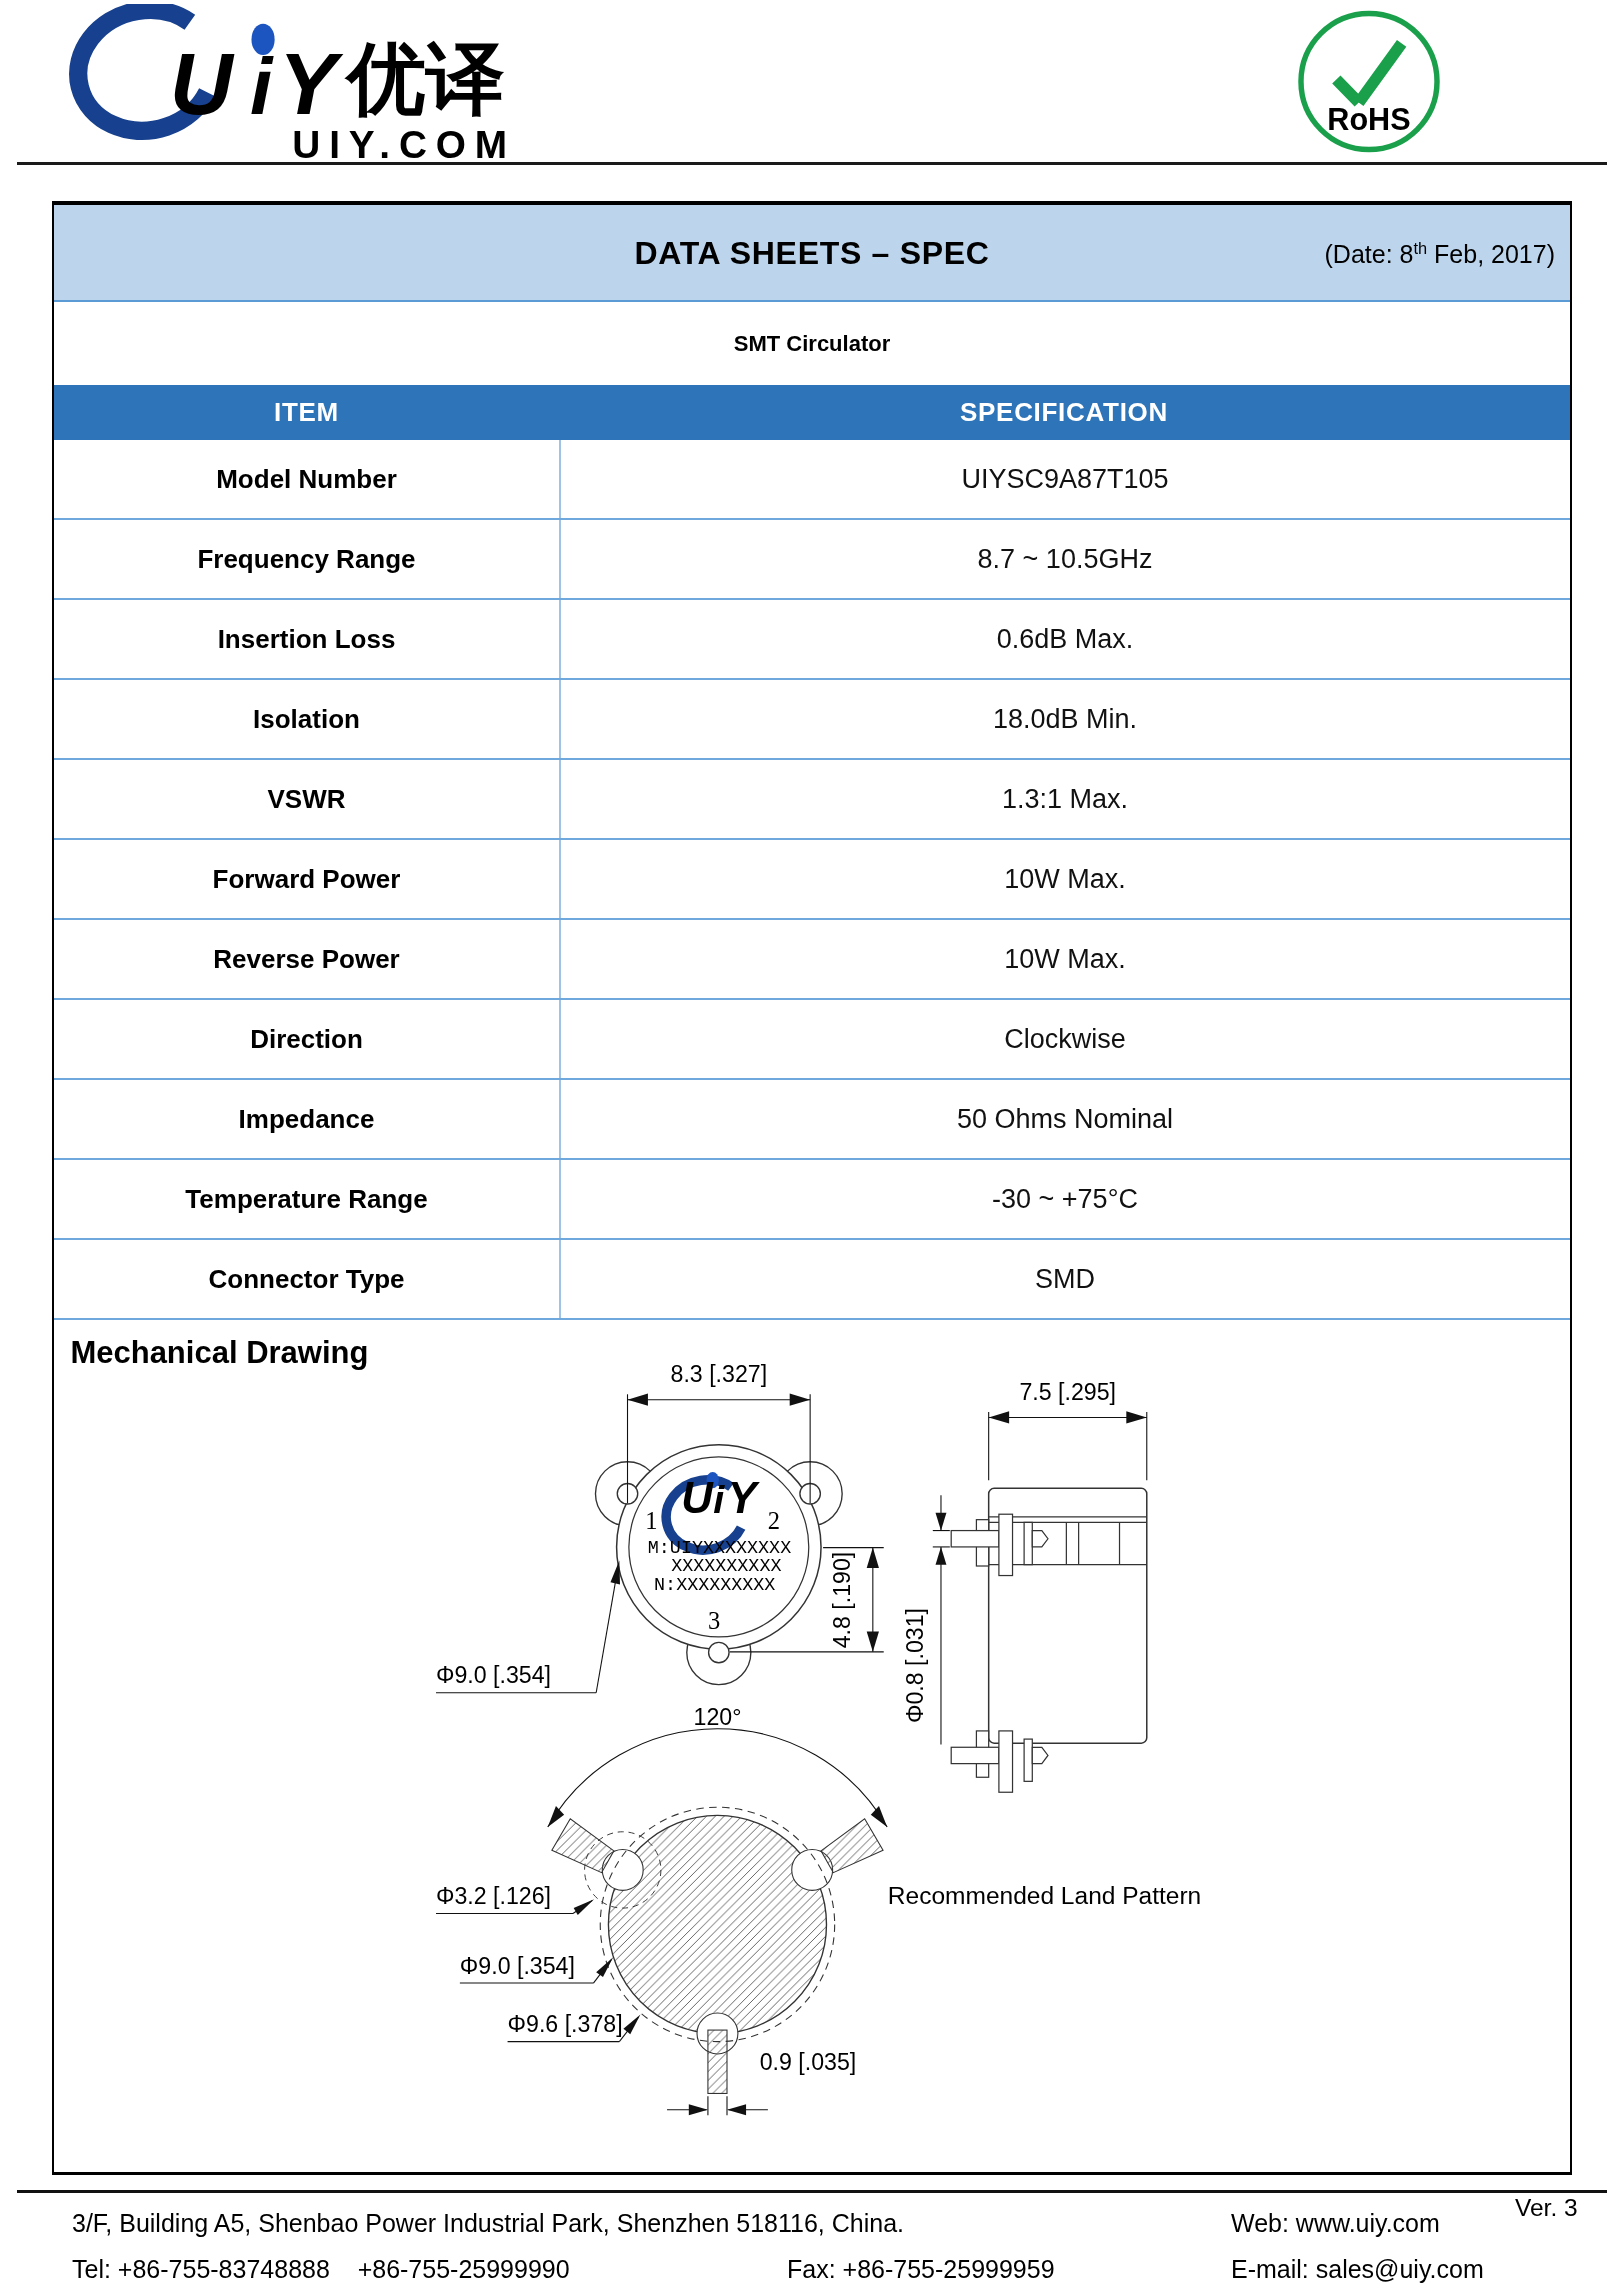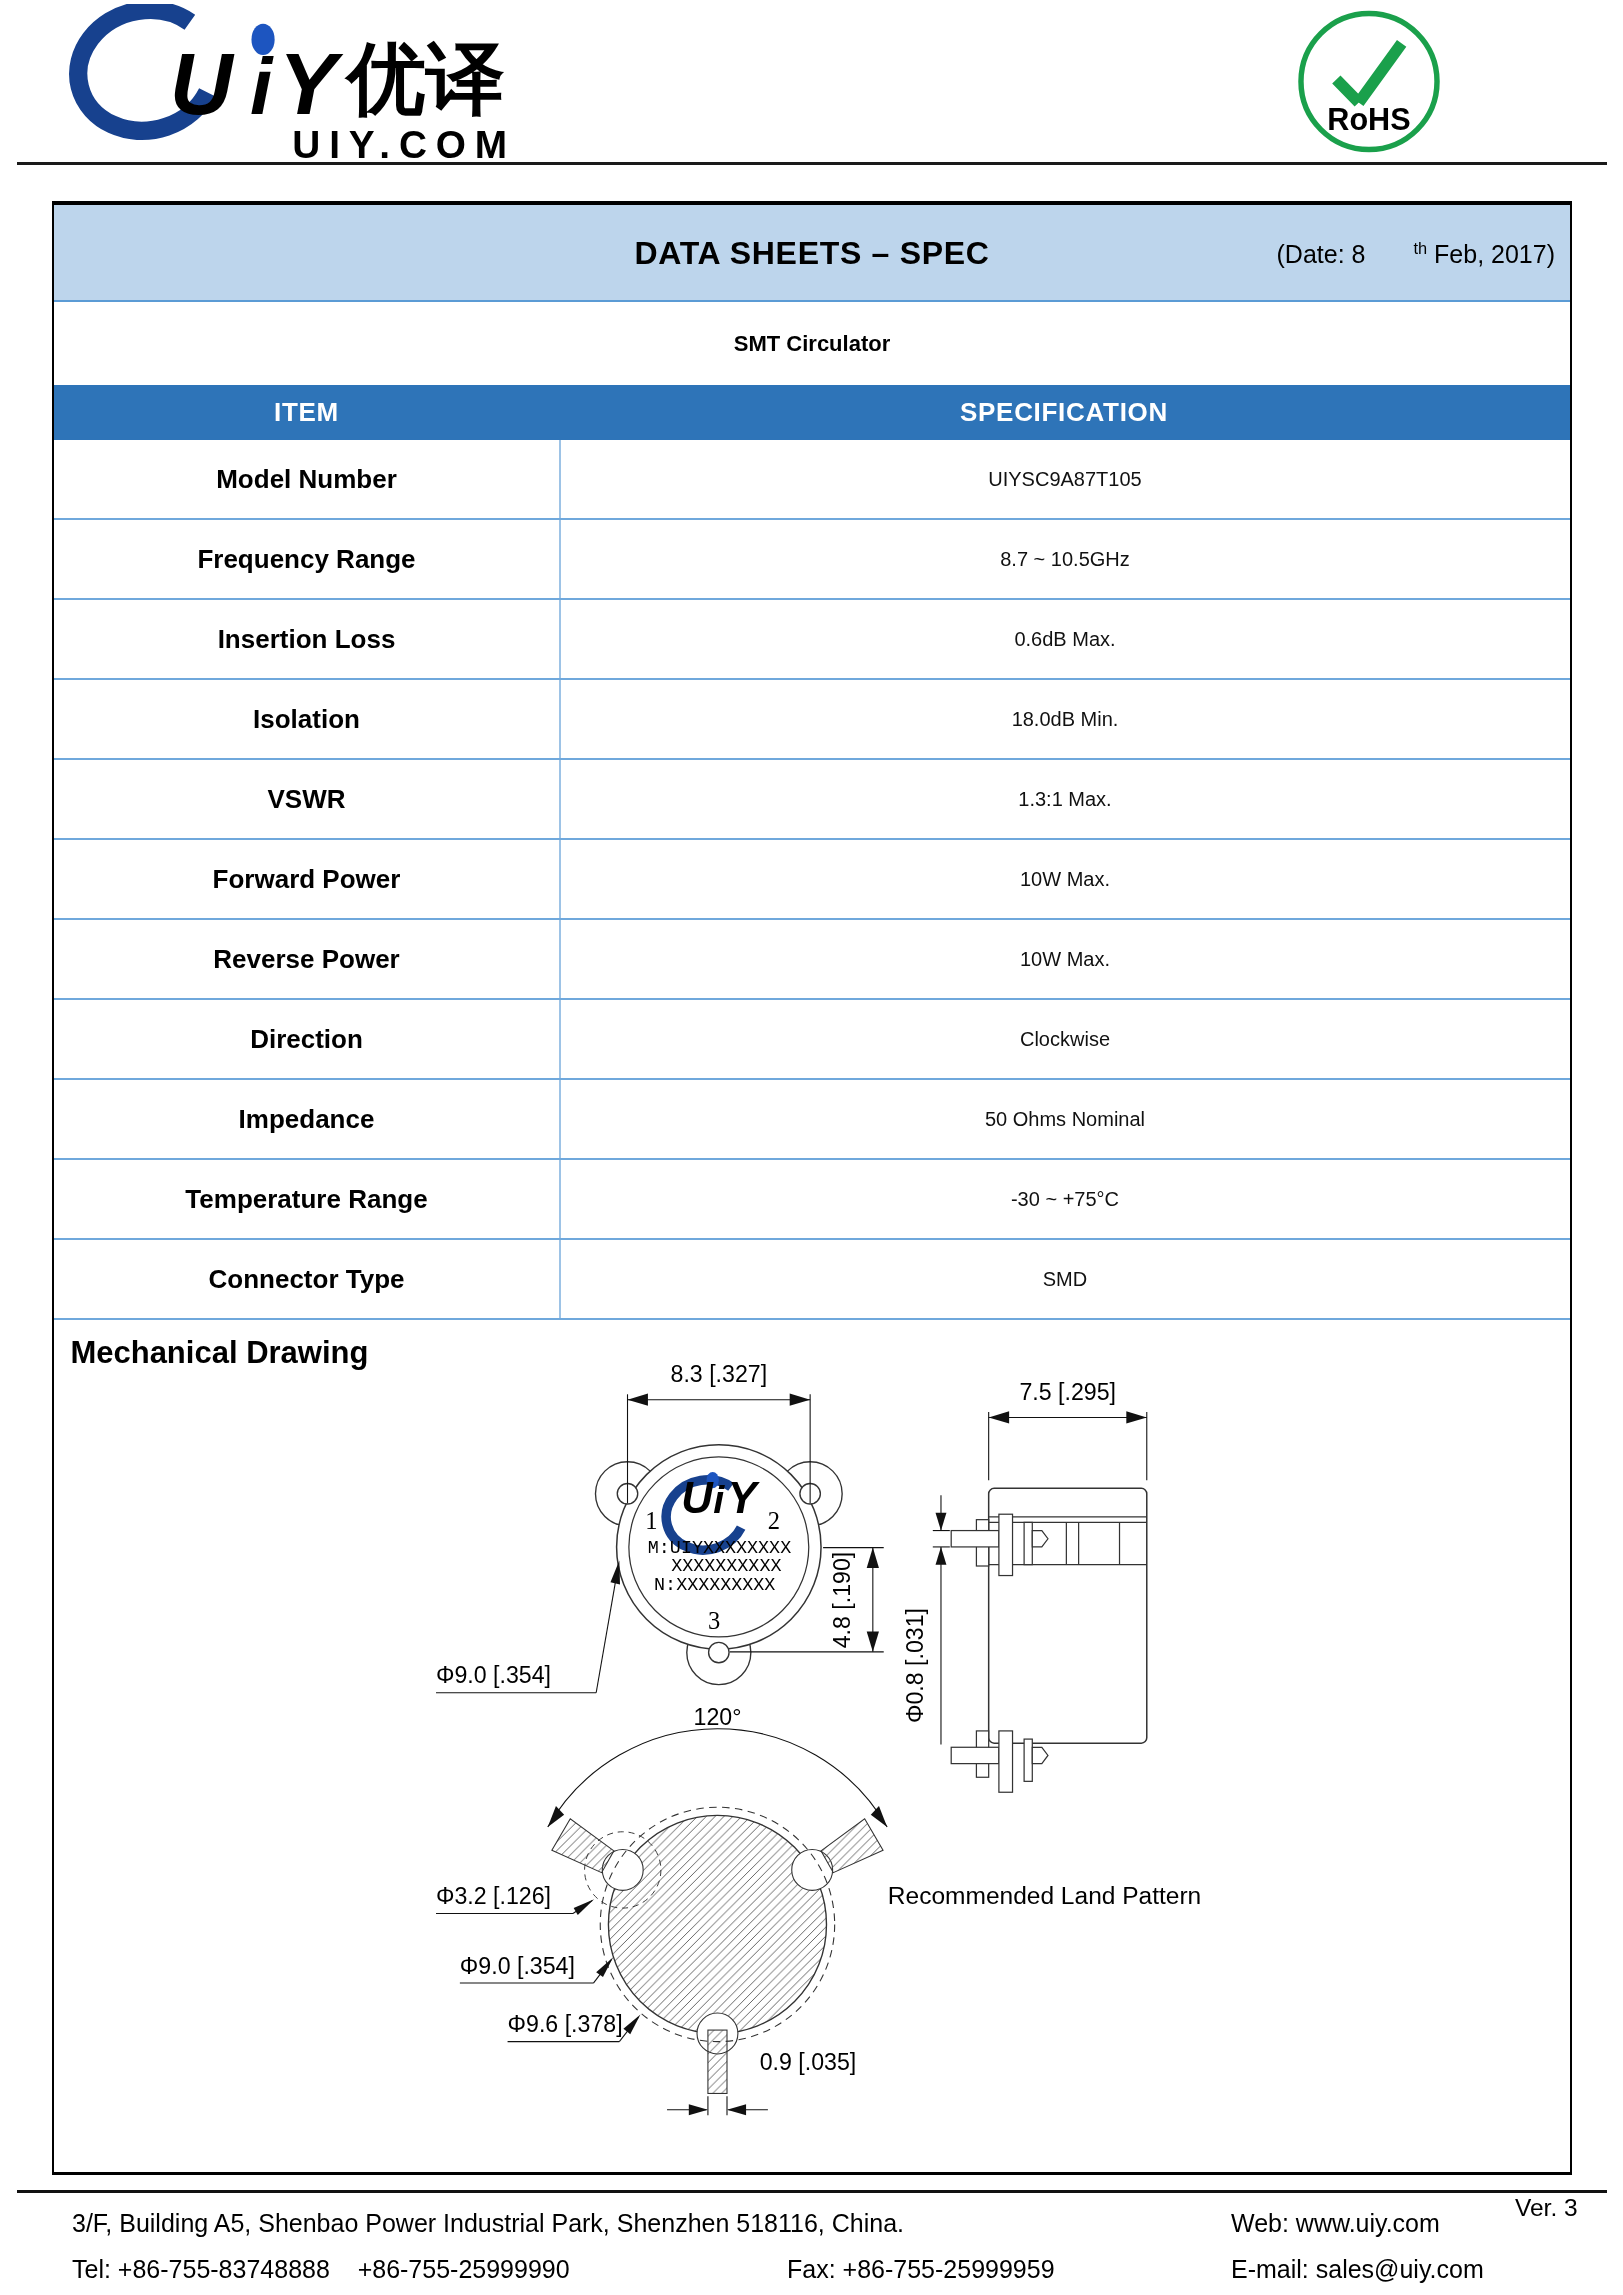--- a/index.html
+++ b/index.html
@@ -9,29 +9,29 @@
   
   #logo-svg { left:33px; top:4.1px; width:614px; height:160px; }
   #rohs-svg { left:1294px; top:5.5px; width:150px; height:151px; }
   #top-rule { left:17px; top:162px; width:1590px; height:2.7px; background:#1a1a1a; }
 
   
   #main-box { left:52px; top:201px; width:1520px; height:1974px; border:2.7px solid #000; border-top-width:4.1px; border-bottom-width:3.4px; background:#fff; }
   #titlebar { position:relative; height:97px; background:#bdd5ec; border-bottom:2px solid #5b9bd5; }
   #doc-title { position:absolute; left:0; right:0; top:30px; text-align:center; font-size:32px; font-weight:bold; color:#000; letter-spacing:0.7px; }
   #doc-date { position:absolute; right:15px; top:34px; font-size:25px; color:#000; }
-  #doc-date sup { font-size:16.4px;margin-left:48px; }
+  #doc-date sup { font-size:16.4px; }
   #subtitle-row { height:83px; display:flex; align-items:center; justify-content:center; font-size:22px; font-weight:bold; }
   #col-header { height:55px; background:#2e74b8; display:flex; }
   #col-header .cell { display:flex; align-items:center; justify-content:center; color:#fff; font-weight:bold; font-size:26px; letter-spacing:0.7px; }
   .col-item { width:505px;text-align:center; }
   .col-spec { width:1010px; }
   .spec-row { height:80px; display:flex; border-bottom:2px solid #6fa8dc; }
   .spec-row .item { width:505px; display:flex; align-items:center; justify-content:center; font-size:26px; font-weight:bold; color:#000; }
-  .spec-row .spec { width:1010px; border-left:2px solid #9dc3e6; display:flex; align-items:center; justify-content:center; font-size:20px; color:#111;text-align:center; }
+  .spec-row .spec { width:1010px; border-left:2px solid #9dc3e6; display:flex; align-items:center; justify-content:center; font-size:27px; color:#111;text-align:center; }
 
   #drawing-area { position:relative; height:845px; }
   #mech-heading { position:absolute; left:16.4px; top:15px; font-size:31px; font-weight:bold; }
   #mech-svg { position:absolute; left:0; top:0; width:1515px; height:845px; }
   #unit-note { position:absolute; left:102px; bottom:15px; font-size:28px; color:#000; }
   #unit-note b { font-weight:bold; }
 
   
   #footer-rule { left:17px; top:2190px; width:1590px; height:3.4px; background:#111; }
   .foot { font-size:25px; color:#000; white-space:nowrap; }

